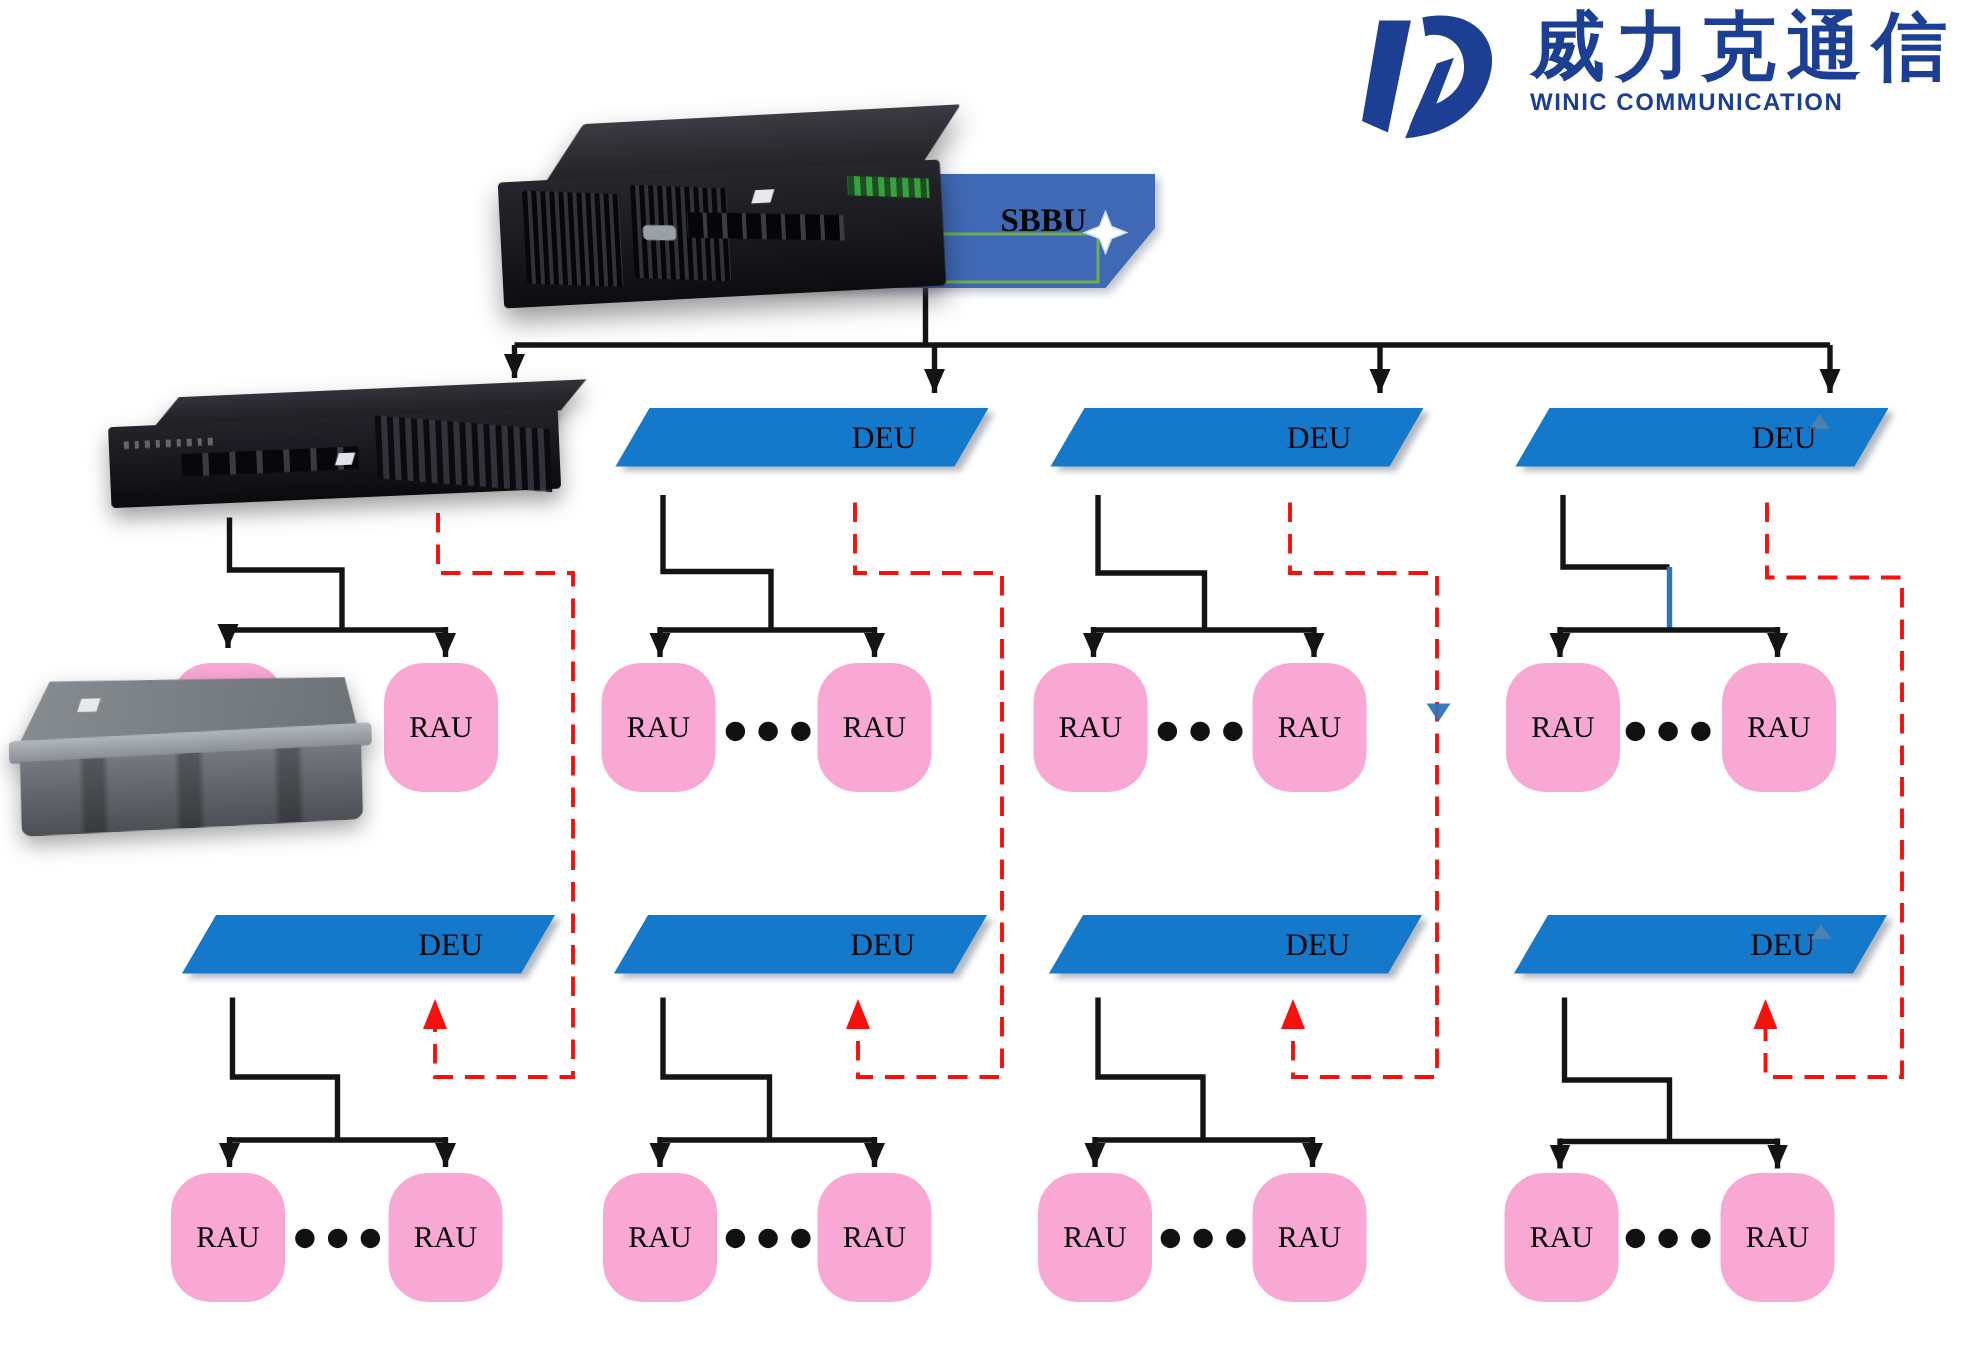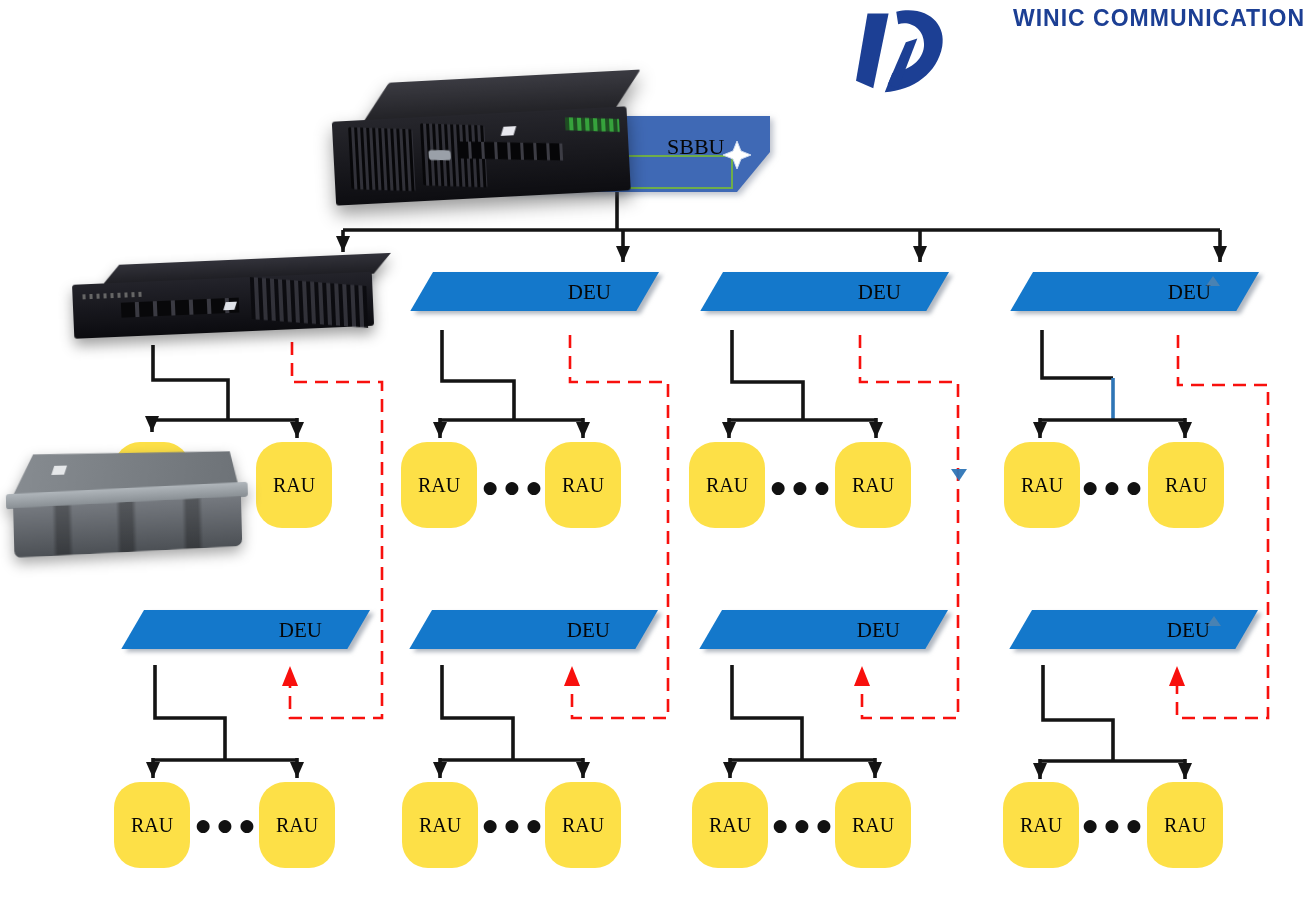--- a/index.html
+++ b/index.html
@@ -8,43 +8,43 @@
 
   
   #wires{position:absolute;left:0;top:0;z-index:1;}
 
   
   .logo{position:absolute;top:4px;right:6px;display:flex;align-items:flex-start;gap:12px;z-index:6;}
   .logo-mark{width:108px;height:92px;}
   .logo-texts{display:flex;flex-direction:column;align-items:flex-start;}
   .logo-cn{font-family:"DejaVu Sans",sans-serif;font-weight:bold;font-size:50px;line-height:1.1;
            color:#1c3f94;letter-spacing:7px;white-space:nowrap;}
-  .logo-en{font-family:"Liberation Sans",sans-serif;font-weight:bold;font-size:23px;
-           color:#1c3f94;letter-spacing:1px;margin-top:1px;white-space:nowrap;margin-left:45px;}
+  .logo-en{font-family:"Liberation Sans",sans-serif;font-weight:bold;font-size:16px;
+           color:#1c3f94;letter-spacing:1px;margin-top:1px;white-space:nowrap;}
 
   
   .pgram{position:absolute;width:258px;height:39px;z-index:2;
          filter:drop-shadow(4px 3px 2px rgba(125,135,150,.6));}
   .pgram .fill{position:absolute;inset:0;background:#1478cb;
                clip-path:polygon(32px 0,258px 0,226px 55px,0 55px);}
   .pgram .lbl{position:absolute;right:48px;top:50%;transform:translateY(-50%);
               font-size:21px;color:#060606;z-index:2;}
 
   
   .sbbu-shape{position:absolute;left:505px;top:116px;width:265px;height:76px;z-index:2;
-              filter:drop-shadow(3px 3px 3px rgba(120,130,150,.5));}
+              filter:drop-shadow(3px 3px 3px rgba(120,130,150,.5));font-weight:bold;}
   .sbbu-shape .fill{position:absolute;inset:0;background:#3f69b5;
                     clip-path:polygon(0 0,265px 0,265px 36px,232px 76px,0 76px);}
   .sbbu-shape .lbl{position:absolute;left:162px;top:18px;font-size:22px;color:#060606;}
   .sel-rect{position:absolute;left:507px;top:155px;width:226px;height:34px;z-index:3;
             border:2px solid #6fae4a;box-sizing:border-box;}
   .move-icon{position:absolute;left:722px;top:140px;z-index:6;}
 
   
-  .rau{position:absolute;width:76px;height:86px;background:#fde047;border-radius:26px;z-index:2;
+  .rau{position:absolute;width:76px;height:86px;background:#f9a8d4;border-radius:26px;z-index:2;
        display:flex;align-items:center;justify-content:center;font-size:20px;color:#060606;}
 
   
   .dots{position:absolute;width:70px;height:28px;z-index:2;display:flex;align-items:center;
         justify-content:center;font-family:"DejaVu Sans",sans-serif;font-weight:bold;
         font-size:17px;letter-spacing:7px;text-indent:7px;color:#111;}
 
   
   .server{position:absolute;left:333px;top:78px;width:295px;height:126px;z-index:5;
           transform:rotate(-3deg);filter:drop-shadow(0 9px 9px rgba(0,0,0,.40));}
@@ -192,20 +192,21 @@
 
   <div class="logo">
     <svg class="logo-mark" viewBox="0 0 100 96">
       <g fill="#1c3f94">
         <polygon points="14,10 36,10 20,88 2,80"></polygon>
         <path d="M44,8 C78,1 96,22 92,44 C87,72 62,90 32,92 L40,72 C62,68 73,56 73,42 C73,25 58,17 46,21 Z"></path>
         <polygon points="54,40 66,36 46,88 35,84"></polygon>
       </g>
     </svg>
     <div class="logo-texts">
+      <div class="logo-cn">威力克通信</div>
       <div class="logo-en">WINIC COMMUNICATION</div>
     </div>
   </div>
 
   <div class="sbbu-shape">
     <div class="fill"></div>
     <span class="lbl">SBBU</span>
   </div>
   <div class="sel-rect"></div>
   <div class="server">

